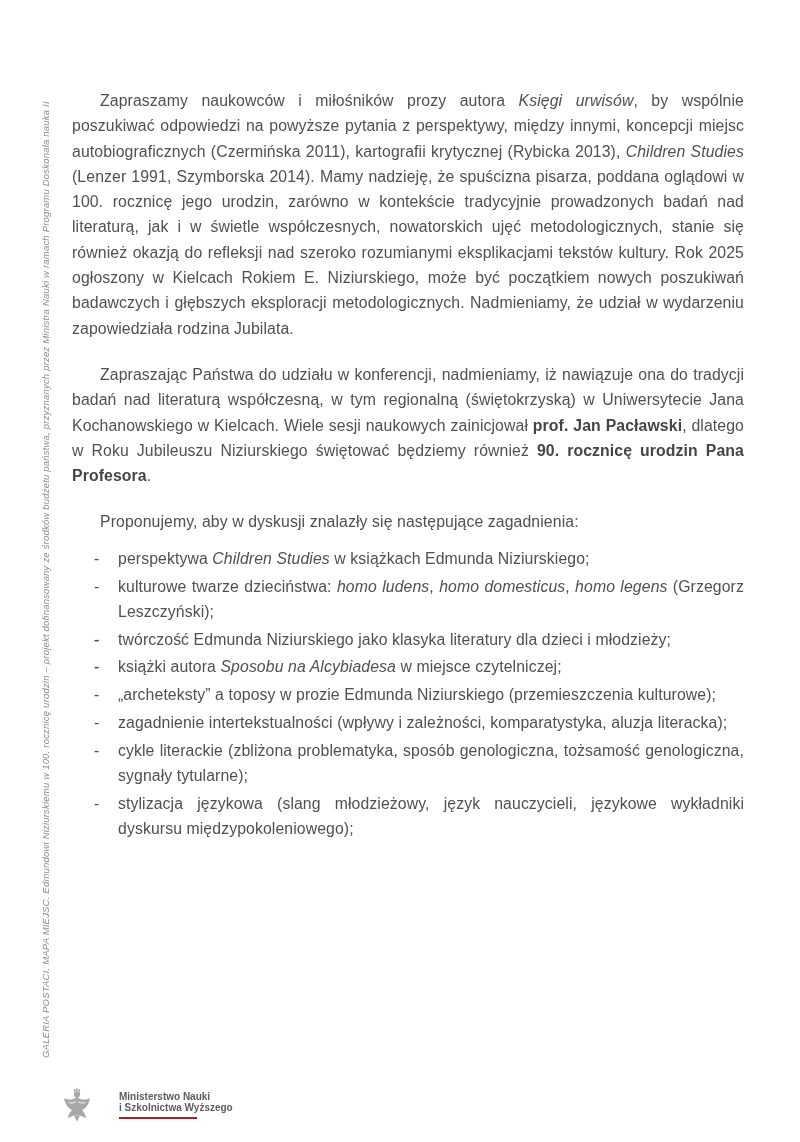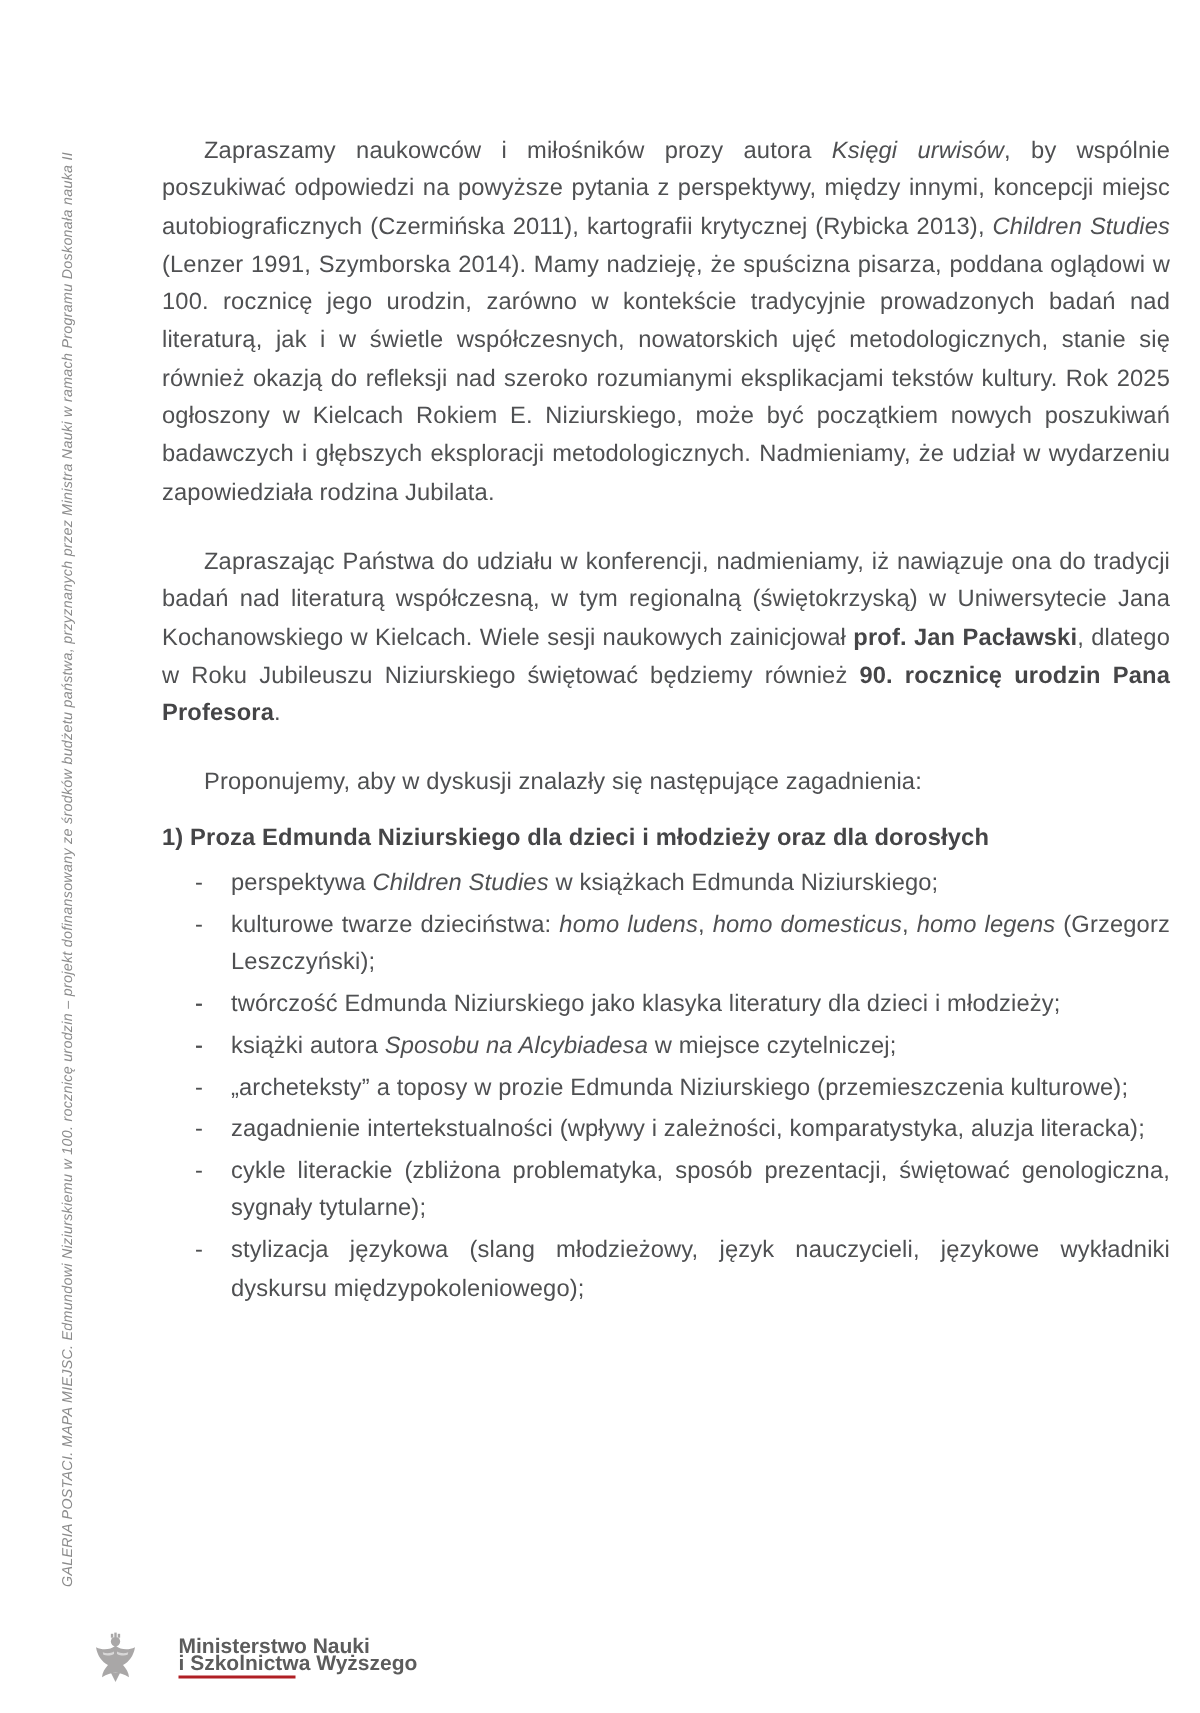--- a/index.html
+++ b/index.html
@@ -35,21 +35,20 @@
 
   .content {
     position: absolute;
     left: 72px;
     top: 88px;
     width: 672px;
     font-size: 15.8px;
     line-height: 25.3px;
     letter-spacing: 0.1px;
     text-align: justify;
-    margin-left: 36px;
   }
   .para { margin: 0 0 21px 0; text-indent: 28px; }
   .para-intro { margin: 0 0 11px 0; text-indent: 28px; }
   .section-heading {
     font-weight: bold;
     color: #454547;
     text-align: left;
     margin: 0 0 5px 0;
   }
   ul.topics { list-style: none; margin: 0; padding: 0; }
@@ -72,21 +71,21 @@
     position: absolute;
     left: 62px;
     top: 1088px;
     display: flex;
     align-items: flex-start;
   }
   .eagle { width: 30px; height: 34px; flex: 0 0 auto; }
   .ministry-text {
     margin-left: 27px;
     margin-top: 4px;
-    font-size: 14px;
+    font-size: 10px;
     line-height: 10.5px;
     color: #5c5c5c;
     font-weight: bold;
   }
   .ministry-underline {
     height: 2px;
     width: 78px;
     margin-top: 4px;
     background: #b01f24;
   }
@@ -99,21 +98,20 @@
   <div class="vertical-note">GALERIA POSTACI. MAPA MIEJSC. Edmundowi Niziurskiemu w 100. rocznicę urodzin – projekt dofinansowany ze środków budżetu państwa, przyznanych przez Ministra Nauki w ramach Programu Doskonała nauka II</div>
 
   <div class="content">
 
     <p class="para"><span>Zapraszamy naukowców i miłośników prozy autora </span><span class="it">Księgi urwisów</span><span>, by wspólnie poszukiwać odpowiedzi na powyższe pytania z perspektywy, między innymi, koncepcji miejsc autobiograficznych (Czermińska 2011), kartografii krytycznej (Rybicka 2013), </span><span class="it">Children Studies</span><span> (Lenzer 1991, Szymborska 2014). Mamy nadzieję, że spuścizna pisarza, poddana oglądowi w 100. rocznicę jego urodzin, zarówno w kontekście tradycyjnie prowadzonych badań nad literaturą, jak i w świetle współczesnych, nowatorskich ujęć metodologicznych, stanie się również okazją do refleksji nad szeroko rozumianymi eksplikacjami tekstów kultury. Rok 2025 ogłoszony w Kielcach Rokiem E. Niziurskiego, może być początkiem nowych poszukiwań badawczych i głębszych eksploracji metodologicznych. Nadmieniamy, że udział w wydarzeniu zapowiedziała rodzina Jubilata.</span></p>
 
     <p class="para"><span>Zapraszając Państwa do udziału w konferencji, nadmieniamy, iż nawiązuje ona do tradycji badań nad literaturą współczesną, w tym regionalną (świętokrzyską) w Uniwersytecie Jana Kochanowskiego w Kielcach. Wiele sesji naukowych zainicjował </span><span class="bd">prof. Jan Pacławski</span><span>, dlatego w Roku Jubileuszu Niziurskiego świętować będziemy również </span><span class="bd">90. rocznicę urodzin Pana Profesora</span><span>.</span></p>
 
     <p class="para-intro"><span>Proponujemy, aby w dyskusji znalazły się następujące zagadnienia:</span></p>
 
-    <p class="section-heading">1) Proza Edmunda Niziurskiego dla dzieci i młodzieży oraz dla dorosłych</p>
 
     <ul class="topics">
       <li>
         <span class="li-marker">-</span>
         <span class="li-text"><span>perspektywa </span><span class="it">Children Studies</span><span> w książkach Edmunda Niziurskiego;</span></span>
       </li>
       <li>
         <span class="li-marker">-</span>
         <span class="li-text"><span>kulturowe twarze dzieciństwa: </span><span class="it">homo ludens</span><span>, </span><span class="it">homo domesticus</span><span>, </span><span class="it">homo legens</span><span> (Grzegorz Leszczyński);</span></span>
       </li>
@@ -134,21 +132,21 @@
       <li>
         <span class="li-marker">-</span>
         <span class="li-text"><span>„archeteksty” a toposy w prozie Edmunda Niziurskiego (przemieszczenia kulturowe);</span></span>
       </li>
       <li>
         <span class="li-marker">-</span>
         <span class="li-text"><span>zagadnienie intertekstualności (wpływy i zależności, komparatystyka, aluzja literacka);</span></span>
       </li>
       <li>
         <span class="li-marker">-</span>
-        <span class="li-text"><span>cykle literackie (zbliżona problematyka, sposób prezentacji, świętować genologiczna, sygnały tytularne);</span></span>
+        <span class="li-text"><span>cykle literackie (zbliżona problematyka, sposób genologiczna, tożsamość genologiczna, sygnały tytularne);</span></span>
       </li>
       <li>
         <span class="li-marker">-</span>
         <span class="li-text"><span>stylizacja językowa (slang młodzieżowy, język nauczycieli, językowe wykładniki dyskursu międzypokoleniowego);</span></span>
       </li>
     </ul>
 
   </div>
 
   <div class="ministry">

